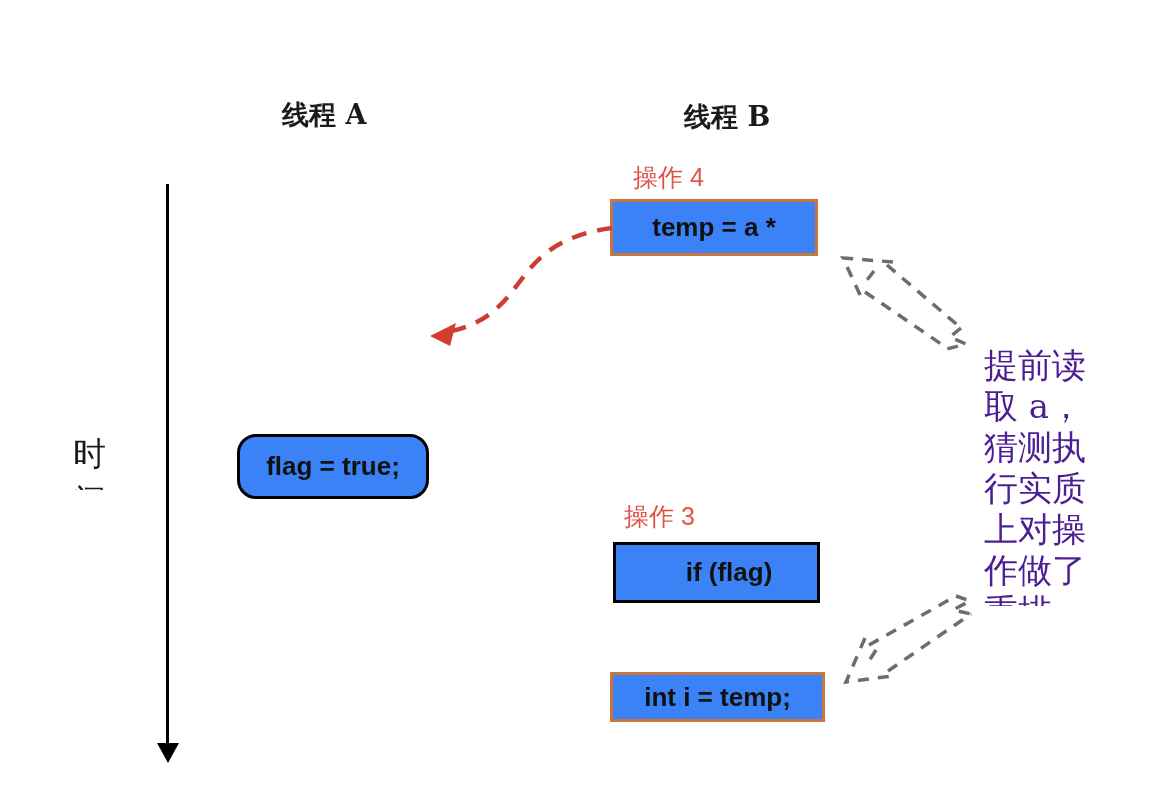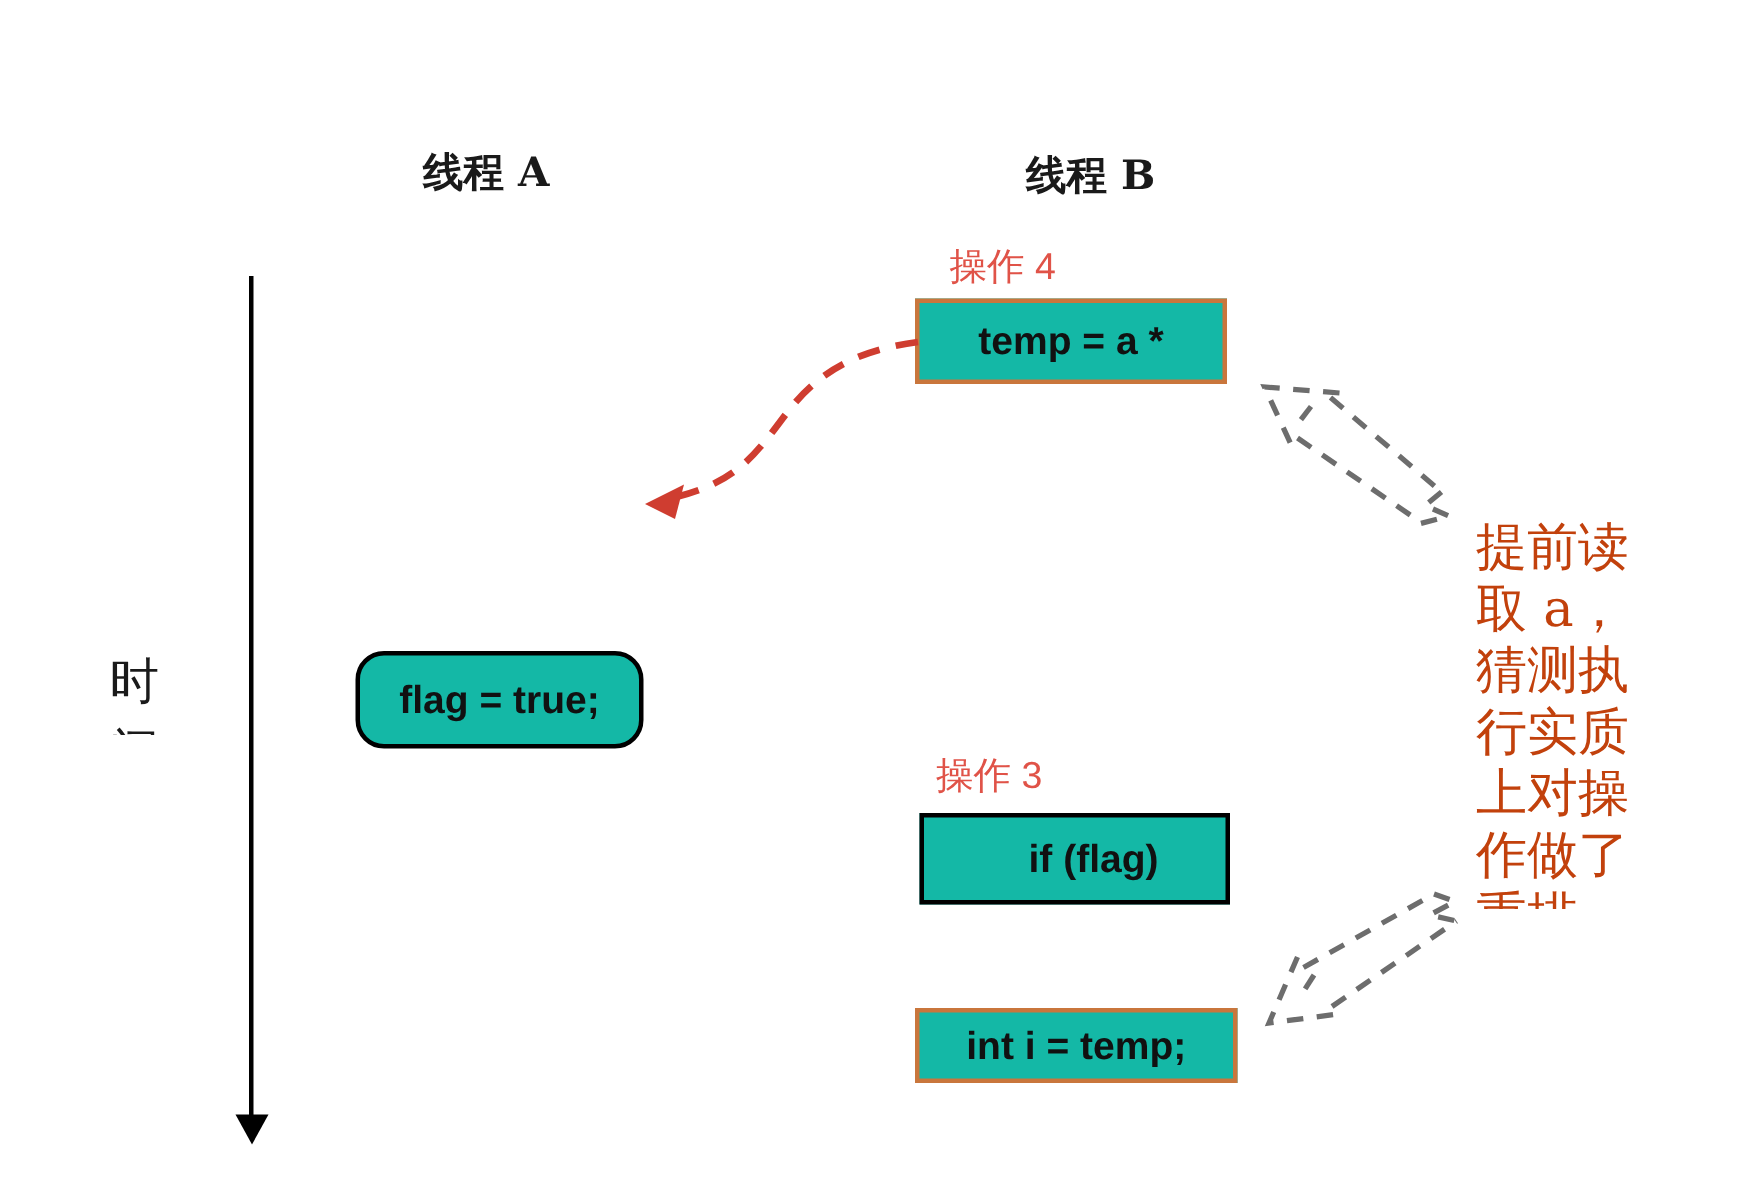--- a/index.html
+++ b/index.html
@@ -29,21 +29,21 @@
     color: #e05348;
     font-weight: 500;
     white-space: nowrap;
   }
 
   
   .code-box {
     display: flex;
     align-items: center;
     justify-content: center;
-    background: #14b8a6;
+    background: #3b82f6;
     font-size: 26px;
     font-weight: 600;
     color: #111;
     white-space: nowrap;
     box-sizing: border-box;
   }
   .border-black { border: 3px solid #000000; }
   .border-orange { border: 3px solid #c9763c; }
 
   
@@ -69,21 +69,21 @@
   }
 
   
   .annotation {
     width: 116px;
     height: 261px;
     overflow: hidden;
     font-family: "DejaVu Serif", "Liberation Serif", serif;
     font-size: 34px;
     line-height: 41px;
-    color: #c2410c;
+    color: #4c1d95;
     white-space: nowrap;
   }
 
   svg.overlay {
     position: absolute;
     left: 0; top: 0;
     width: 1170px; height: 788px;
     pointer-events: none;
   }
 </style>

